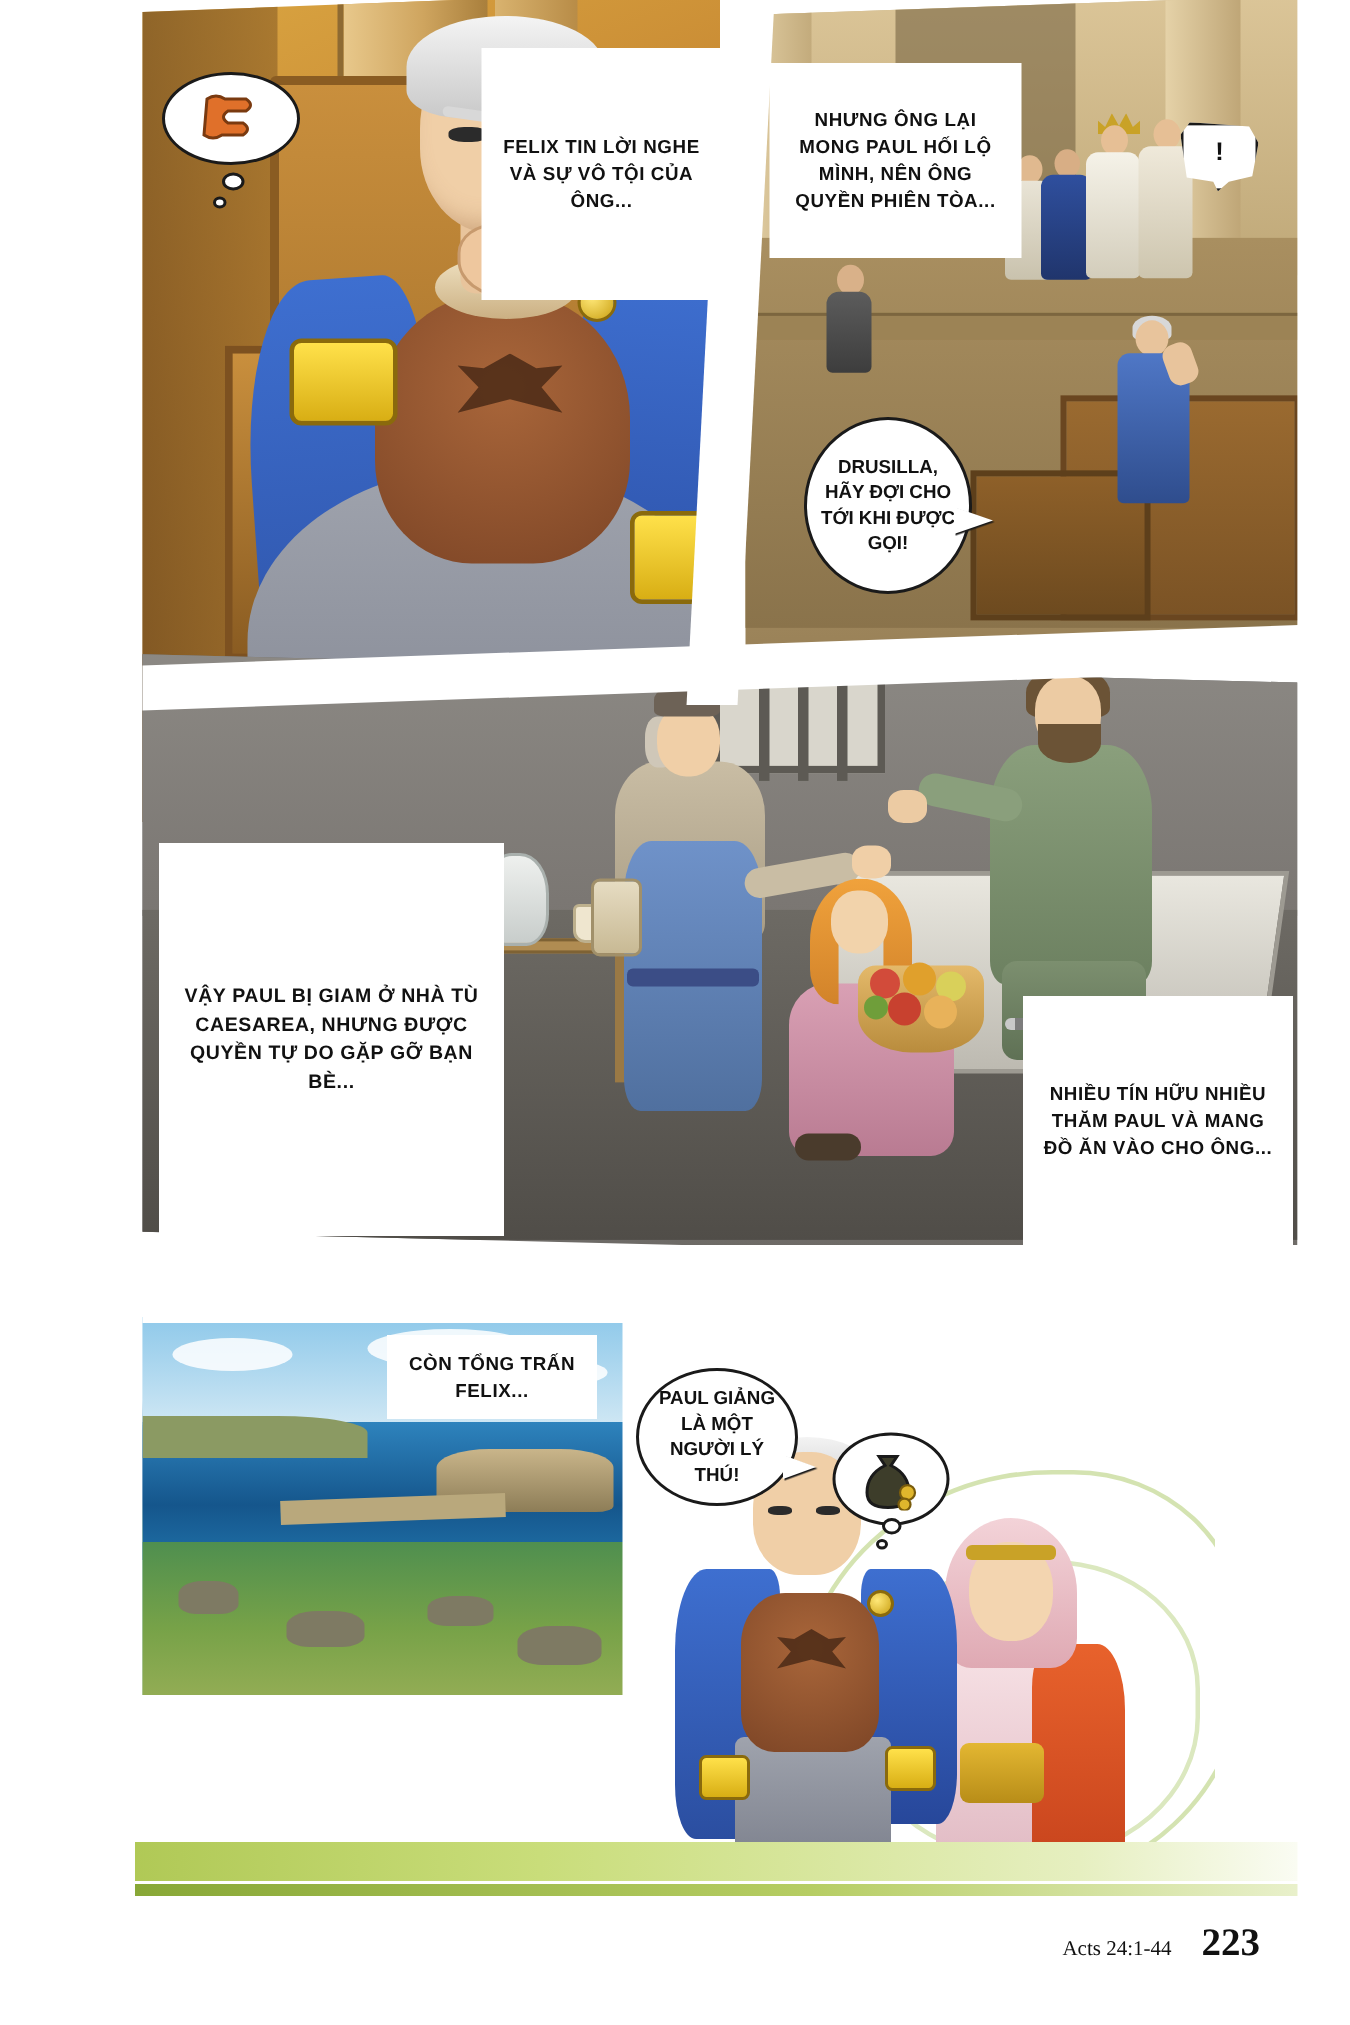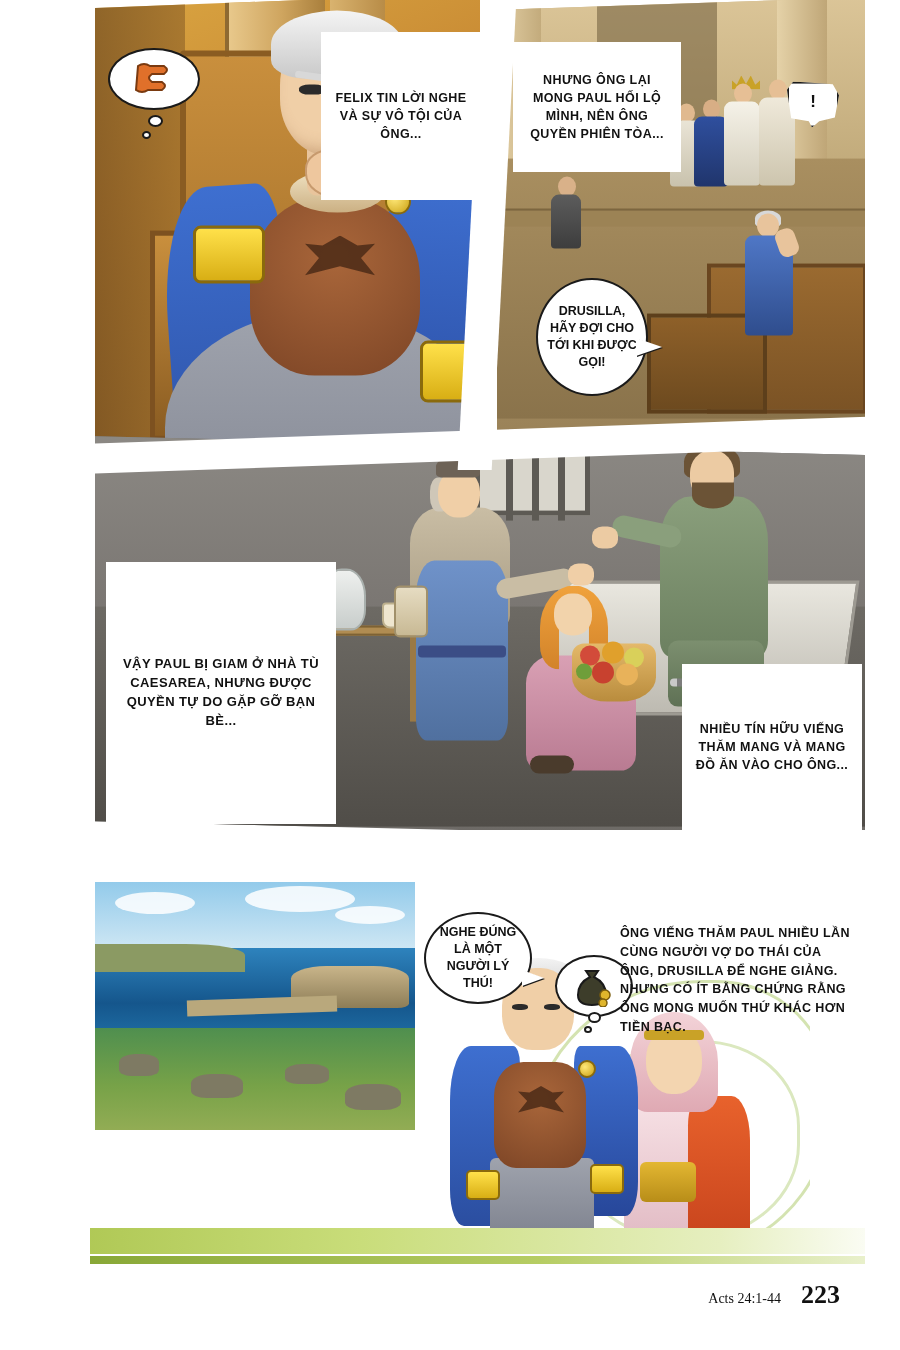--- a/index.html
+++ b/index.html
@@ -767,38 +767,39 @@
           <div class="fruit" style="left:20px;top:18px;width:22px;height:22px;background:#c8412f"></div>
           <div class="fruit" style="left:44px;top:20px;width:22px;height:22px;background:#e8b25a"></div>
           <div class="fruit" style="left:4px;top:20px;width:16px;height:16px;background:#6f9e3a"></div>
         </div>
         <div class="shoe"></div>
       </div>
     </div>
   </div>
 
   <div class="caption cap3">VẬY PAUL BỊ GIAM Ở NHÀ TÙ CAESAREA, NHƯNG ĐƯỢC QUYỀN TỰ DO GẶP GỠ BẠN BÈ...</div>
-  <div class="caption cap4">NHIỀU TÍN HỮU VIẾNG THĂM MANG VÀ MANG ĐỒ ĂN VÀO CHO ÔNG...</div>
+  <div class="caption cap4">NHIỀU TÍN HỮU NHIỀU THĂM PAUL VÀ MANG ĐỒ ĂN VÀO CHO ÔNG...</div>
 
   <div class="panel4">
     <div class="p4-sky"></div>
     <div class="p4-cloud" style="left:20px;top:14px;width:80px;height:22px"></div>
     <div class="p4-cloud" style="left:150px;top:8px;width:110px;height:26px"></div>
     <div class="p4-cloud" style="left:240px;top:28px;width:70px;height:18px"></div>
     <div class="p4-sea"></div>
     <div class="p4-land-far"></div>
     <div class="p4-island"></div>
     <div class="p4-pier"></div>
     <div class="p4-grass"></div>
     <div class="p4-rock" style="left:24px;top:176px;width:40px;height:22px"></div>
     <div class="p4-rock" style="left:96px;top:196px;width:52px;height:24px"></div>
     <div class="p4-rock" style="left:190px;top:186px;width:44px;height:20px"></div>
     <div class="p4-rock" style="left:250px;top:206px;width:56px;height:26px"></div>
   </div>
 
+  <div class="caption cap5">CÒN TỔNG TRẤN FELIX...</div>
 
   <div class="panel5">
     <div class="p5-swirl"></div>
     <div class="p5-swirl2"></div>
 
     <div class="p5-dru">
       <div class="dress"></div>
       <div class="shawl"></div>
       <div class="sash"></div>
       <div class="veil"></div>
@@ -824,22 +825,21 @@
 
   <div class="money-bubble"></div>
   <div class="money-dot1"></div>
   <div class="money-dot2"></div>
   <svg class="money-bag" viewBox="0 0 40 42">
     <path d="M14 6 l12 0 l-4 6 q12 6 12 18 q0 10 -14 10 q-14 0 -14 -10 q0 -12 12 -18 z" fill="#3d3d2a" stroke="#1a1a1a" stroke-width="2"></path>
     <circle cx="33" cy="30" r="5" fill="#e0b62c" stroke="#7a5c0c" stroke-width="1.5"></circle>
     <circle cx="31" cy="38" r="4" fill="#e0b62c" stroke="#7a5c0c" stroke-width="1.5"></circle>
   </svg>
 
-  <div class="balloon bal2">NGHE ĐÚNG LÀ MỘT NGƯỜI LÝ THÚ!</div>
-  <div class="caption cap6">ÔNG VIẾNG THĂM PAUL NHIỀU LẦN CÙNG NGƯỜI VỢ DO THÁI CỦA ÔNG, DRUSILLA ĐỂ NGHE GIẢNG. NHƯNG CÓ ÍT BẰNG CHỨNG RẰNG ÔNG MONG MUỐN THỨ KHÁC HƠN TIỀN BẠC.</div>
+  <div class="balloon bal2">PAUL GIẢNG LÀ MỘT NGƯỜI LÝ THÚ!</div>
 
   <div class="wedge wedge-a"></div>
   <div class="wedge wedge-b"></div>
   <div class="wedge wedge-c"></div>
   <div class="wedge wedge-d"></div>
   <div class="margin-left"></div>
   <div class="margin-right"></div>
 
   <div class="footer-band"></div>
   <div class="footer-band2"></div>

